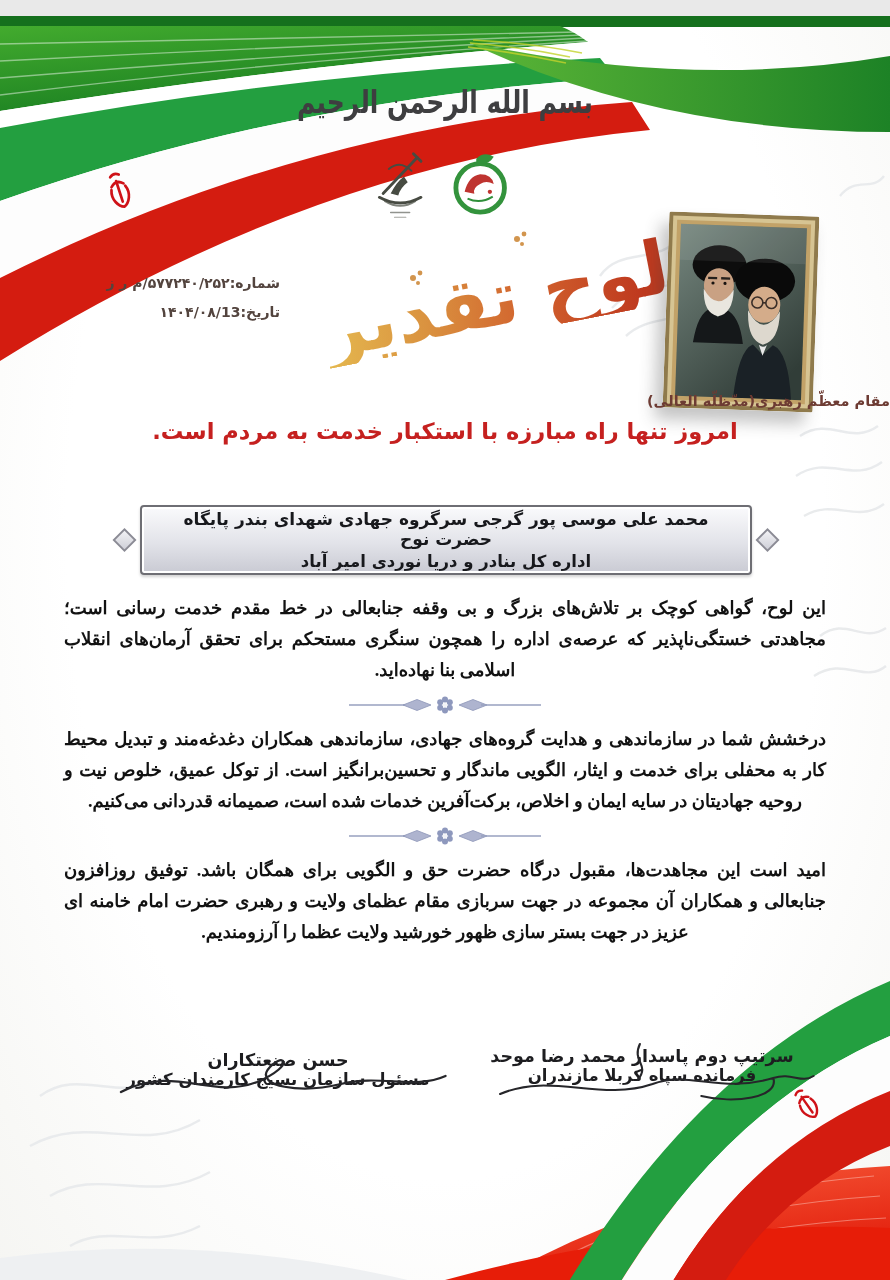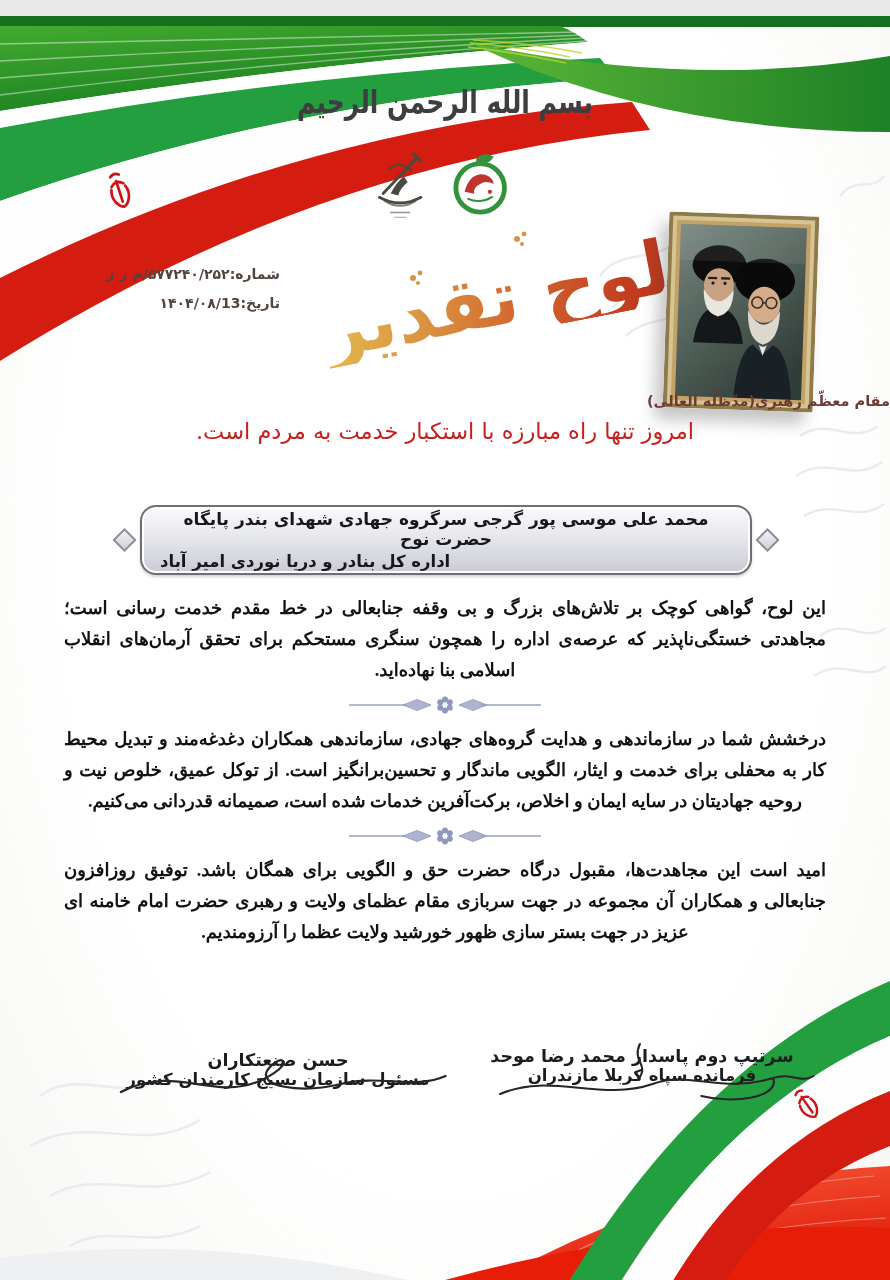--- a/index.html
+++ b/index.html
@@ -19,21 +19,21 @@
   .bismillah {
     position:absolute; top:72px; left:0; right:0; text-align:center;
     font-size:25px; font-weight:bold; color:#3e3e40;
     transform:scaleY(1.28); letter-spacing:-1px;
   }
   .logos {
     position:absolute; top:134px; left:50%; transform:translateX(-52%);
     display:flex; align-items:flex-start; gap:18px; direction:ltr;
   }
   .serial-block {
-    position:absolute; top:244px; left:92px; width:188px;
+    position:absolute; top:253px; left:92px; width:188px;
     text-align:right; font-size:14px; font-weight:bold; color:#53443e;
     line-height:2.1; direction:rtl;
   }
   .title-wrap {
     position:absolute; top:184px; left:318px; width:354px; height:198px;
     display:flex; align-items:center; justify-content:center;
   }
   .title-callig {
     font-size:74px; font-weight:bold; white-space:nowrap; line-height:1;
     transform:rotate(-11deg);
@@ -45,28 +45,28 @@
     transform:rotate(2deg);
     box-shadow:-8px 12px 16px rgba(60,60,60,.3);
     border-radius:2px;
   }
   .leader-caption {
     position:absolute; top:377px; left:0; right:0; text-align:right;
     font-size:14.5px; font-weight:bold; color:#6d3b33;
   }
   .quote {
     position:absolute; top:402px; left:0; right:0; text-align:center;
-    font-size:22.5px; font-weight:normal; color:#c5201f;
+    font-size:22.5px; font-weight:bold; color:#c5201f;
   }
   .banner {
     position:absolute; top:489px; left:140px; width:612px; height:70px;
-    border:2px solid #6e6e74; border-radius:16px;
+    border:2px solid #6e6e74; border-radius:4px;
     background:linear-gradient(180deg,#fafafc 0%,#e2e3e9 55%,#c9cad3 100%);
     box-shadow:inset 0 0 0 2px #ffffff, 0 2px 3px rgba(0,0,0,.18);
-    display:flex; flex-direction:column; align-items:flex-end; justify-content:center;
+    display:flex; flex-direction:column; align-items:center; justify-content:center;
     gap:3px; padding:4px 18px; text-align:center;
   }
   .banner::before, .banner::after {
     content:""; position:absolute; top:50%; width:13px; height:13px;
     border:2px solid #8b8b95; transform:translateY(-50%) rotate(45deg);
     background:linear-gradient(135deg,#f2f2f5,#cfd0d8);
   }
   .banner::before { right:-26px; }
   .banner::after  { left:-26px; }
   .banner .line1 { font-size:17px; font-weight:bold; color:#17181c; }

